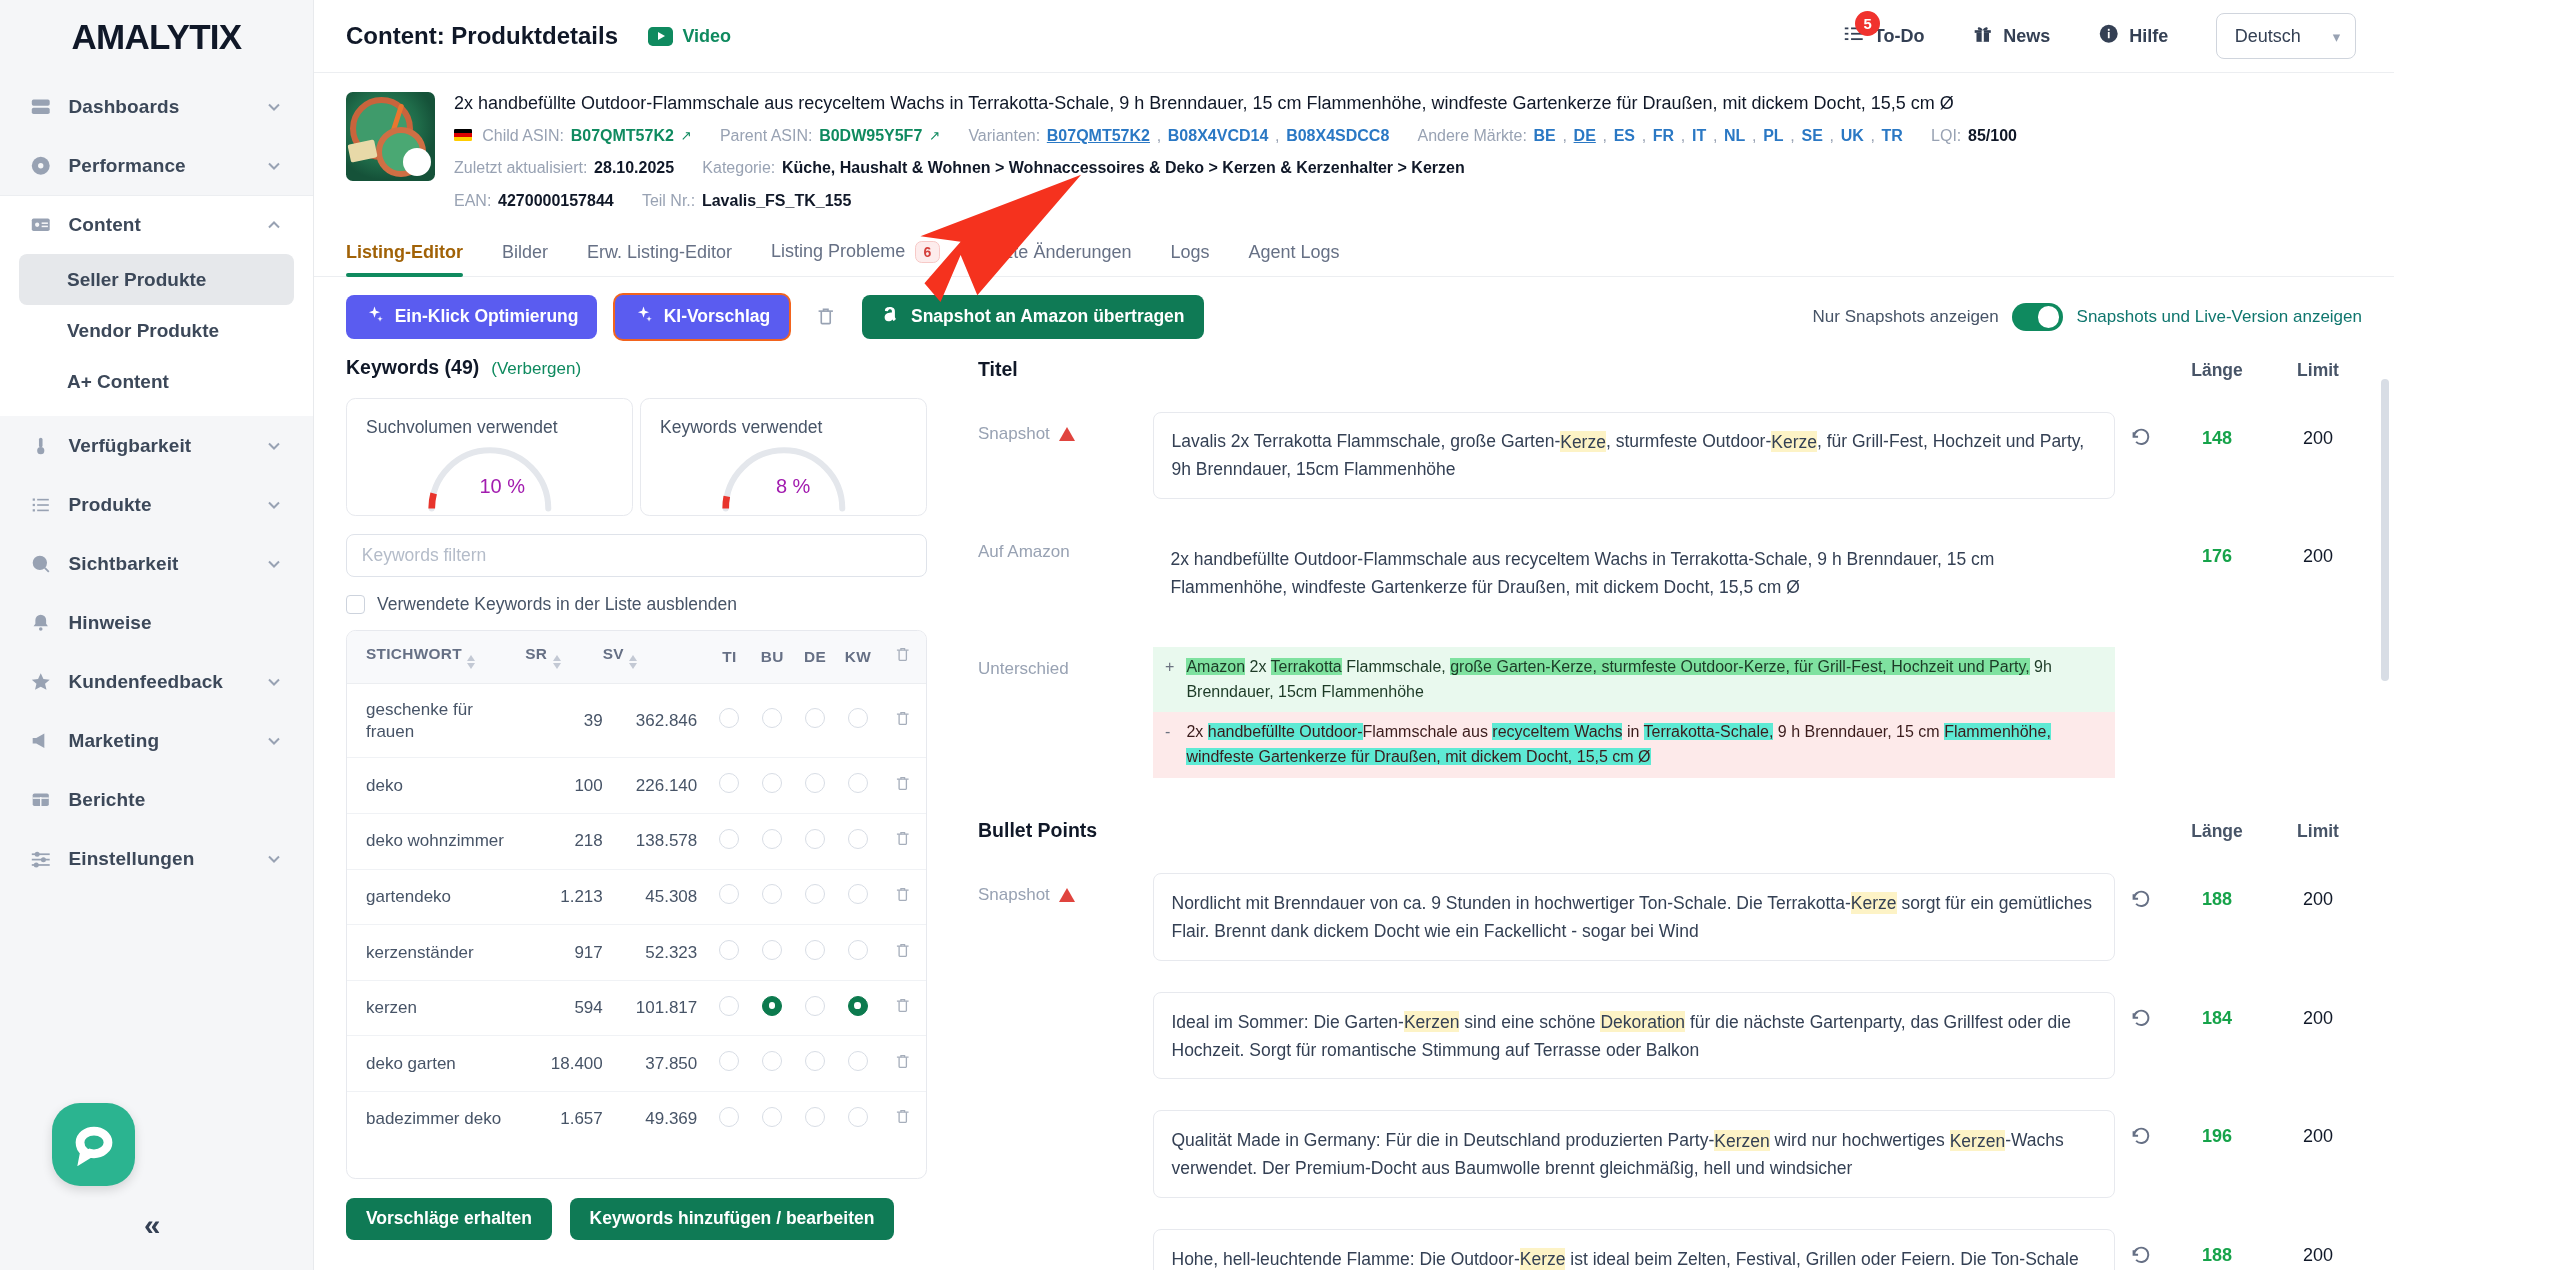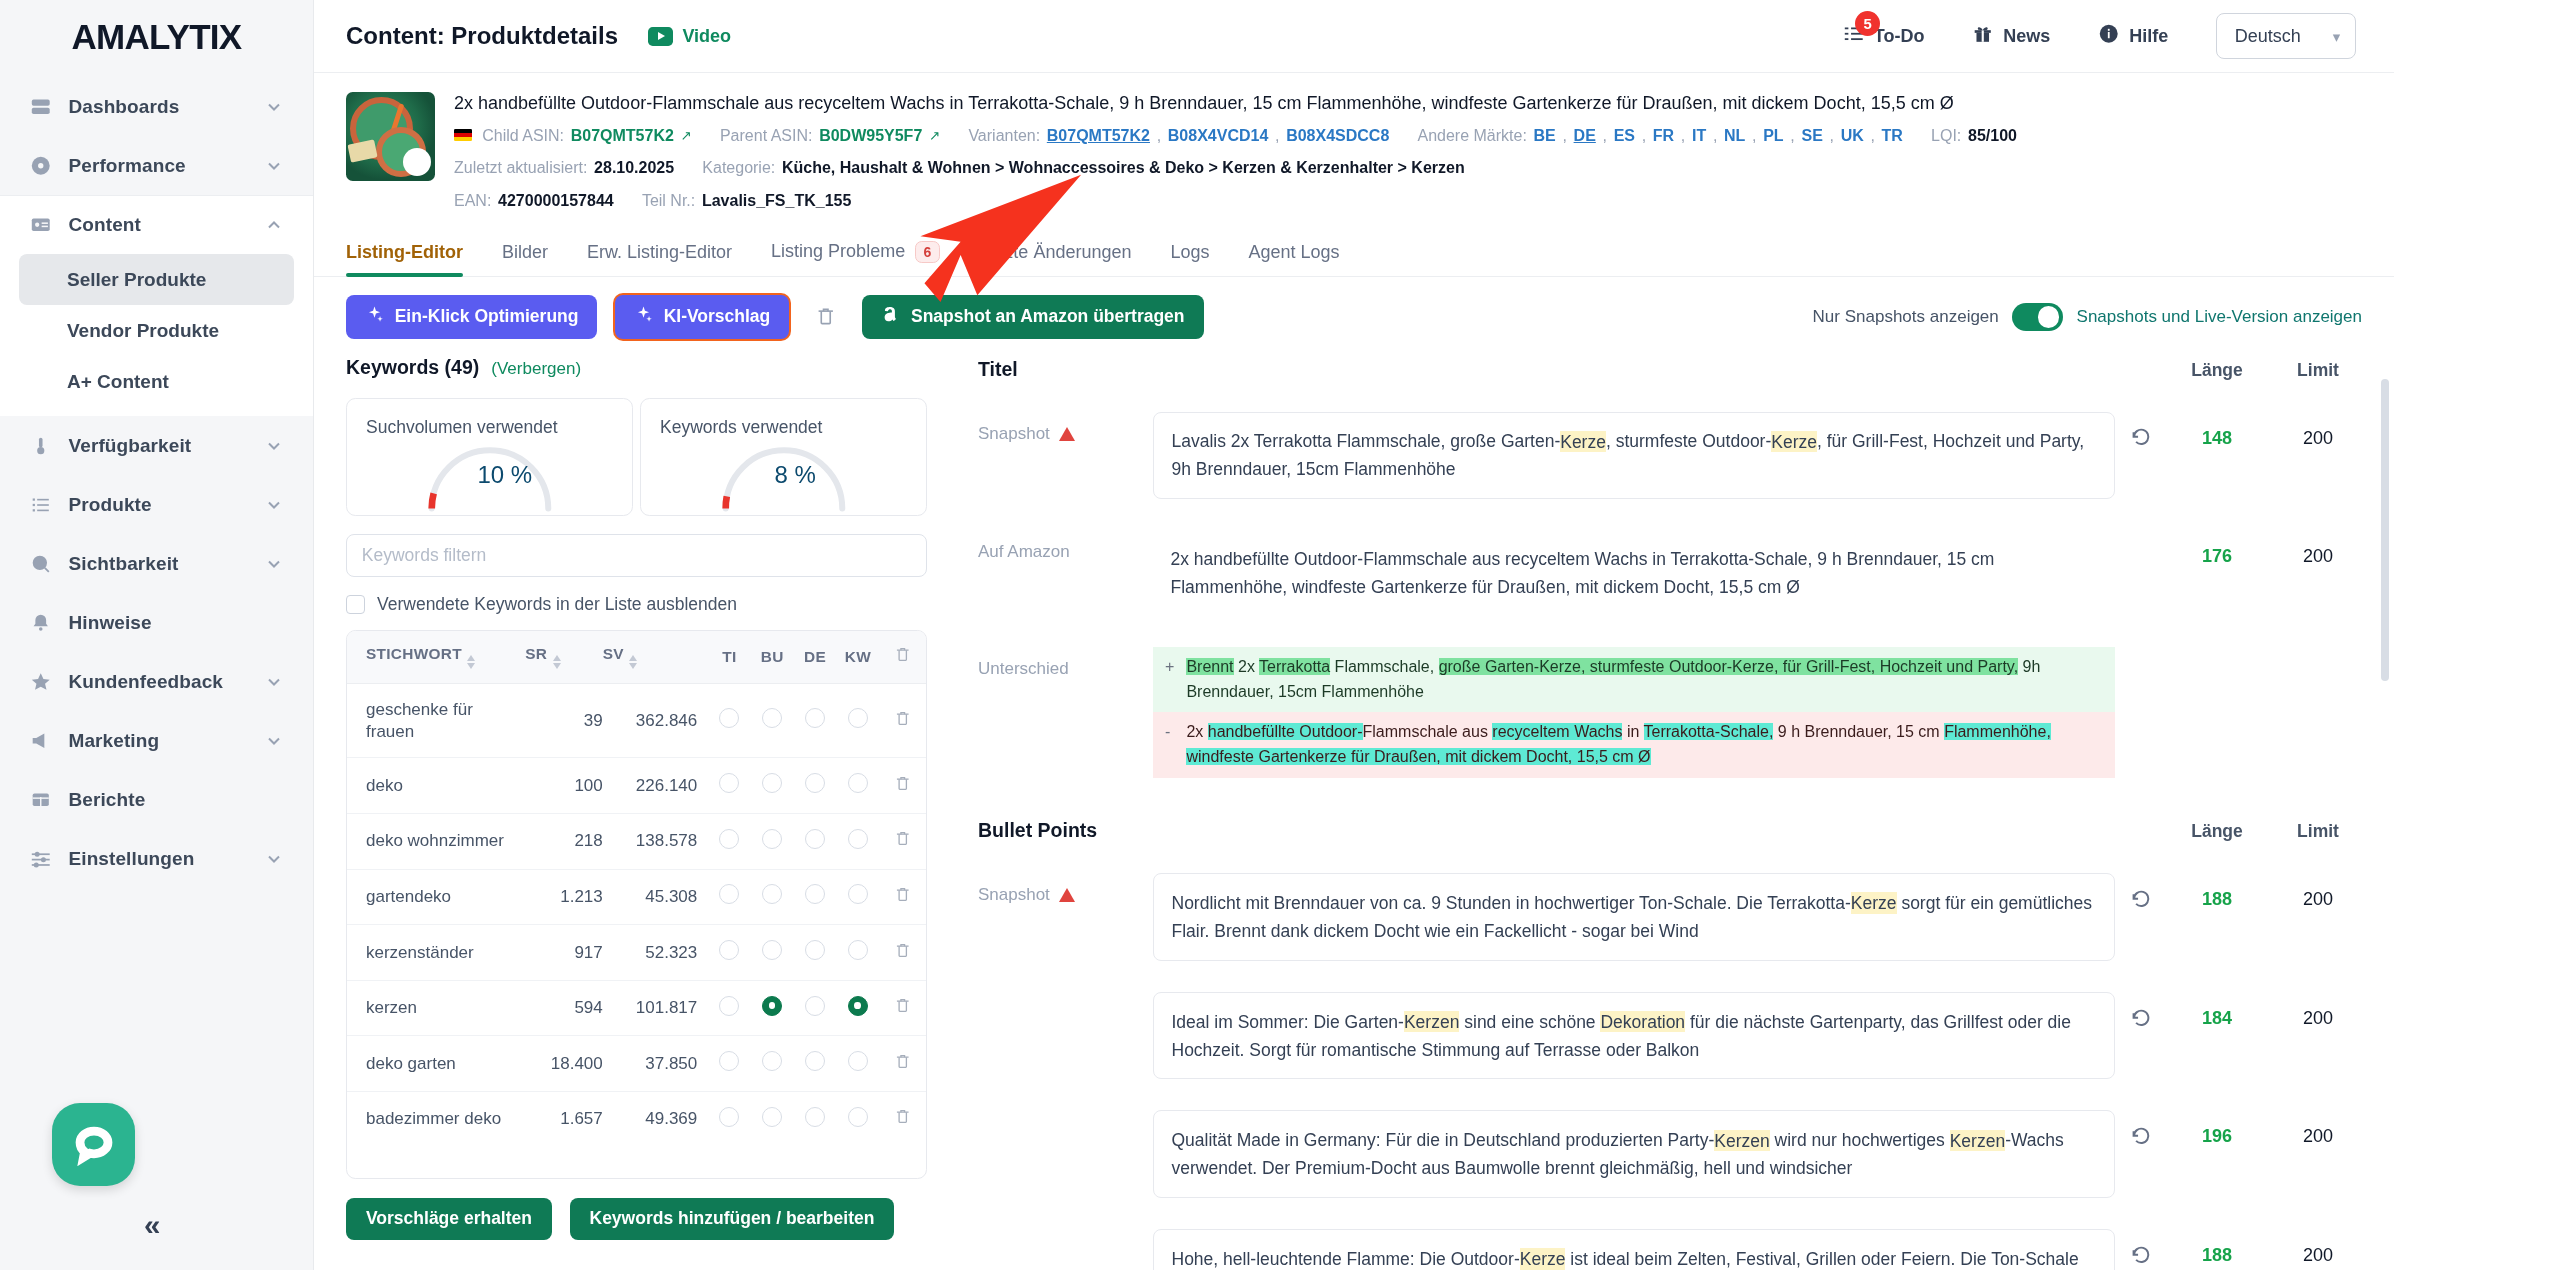--- a/index.html
+++ b/index.html
@@ -152,21 +152,21 @@
   
   .kw-head { display: flex; align-items: baseline; gap: 12px; padding-top: 4px;}
   .kw-title { font-size: 19.5px; font-weight: 700; color: #101828; }
   .kw-hide { font-size: 17px; color: #0f8a5f; cursor: pointer; font-weight: 500;}
   .gauges { display: flex; gap: 7px; margin-top: 19px; }
   .gauge-card { flex: 1; background: #fff; border: 0.7px solid #e7e9ee; border-radius: 9.4px; padding: 17.5px 19px 13.4px 19px; height: 118px; position: relative;}
   .gauge-title { font-size: 17.5px; color: #475467; font-weight: 500; }
   .gauge-body { position: absolute; left: 0; right: 0; bottom: 9.4px; display: flex; align-items: flex-end; justify-content: center; }
   .gauge-arc { position: relative; width: 138px; height: 62px; }
   .gauge-arc svg { width: 138px; height: 70px; }
-  .gauge-val { position: absolute; left: 50%; bottom: 17px; transform: translateX(-22%); font-size: 24px; color: #0c4a6e; font-weight: 500;}
+  .gauge-val { position: absolute; left: 50%; bottom: 8px; transform: translateX(-22%); font-size: 20px; color: #a21caf; font-weight: 500;}
   .kw-filter {
     margin-top: 17.5px; width: 100%; height: 43px; border: 0.7px solid #dfe3ea; border-radius: 8px;
     padding: 0 14.8px; font-size: 17.5px; color: #98a2b3; font-family: inherit; background:#fff;
   }
   .kw-filter::placeholder { color: #b4bcc9; }
   .kw-check { display: flex; align-items: center; gap: 12px; margin-top: 17.5px; cursor: pointer;}
   .cbox { width: 19px; height: 19px; border: 1.3px solid #cdd3dd; border-radius: 4px; background:#fff;}
   .kw-check span { font-size: 17.5px; color: #475467; font-weight: 500;}
 
   .kw-table-wrap { margin-top: 14.8px; border: 0.7px solid #e7e9ee; border-radius: 9.4px; overflow: hidden; background: #fff; flex: 0 0 auto;}
@@ -810,21 +810,21 @@
           <div class="lim">200</div>
         </div>
 
         <div class="row">
           <div class="row-lbl">
             <span>Unterschied</span>
           </div>
           <div class="diff-wrap">
             <div class="diff-line diff-add">
               <span class="diff-sign">+</span>
-              <span><mark>Brennt</mark> 2x <mark>Terrakotta</mark> Flammschale, <mark>große Garten-Kerze, sturmfeste Outdoor-Kerze, für Grill-Fest, Hochzeit und Party,</mark> 9h Brenndauer, 15cm Flammenhöhe</span>
+              <span><mark>Amazon</mark> 2x <mark>Terrakotta</mark> Flammschale, <mark>große Garten-Kerze, sturmfeste Outdoor-Kerze, für Grill-Fest, Hochzeit und Party,</mark> 9h Brenndauer, 15cm Flammenhöhe</span>
             </div>
             <div class="diff-line diff-del">
               <span class="diff-sign">-</span>
               <span>2x <mark>handbefüllte Outdoor-</mark>Flammschale aus <mark>recyceltem Wachs</mark> in <mark>Terrakotta-Schale,</mark> 9 h Brenndauer, 15 cm <mark>Flammenhöhe, windfeste Gartenkerze für Draußen, mit dickem Docht, 15,5 cm Ø</mark></span>
             </div>
           </div>
           <div class="undo"></div>
           <div class="len"></div>
           <div class="lim"></div>
         </div>

